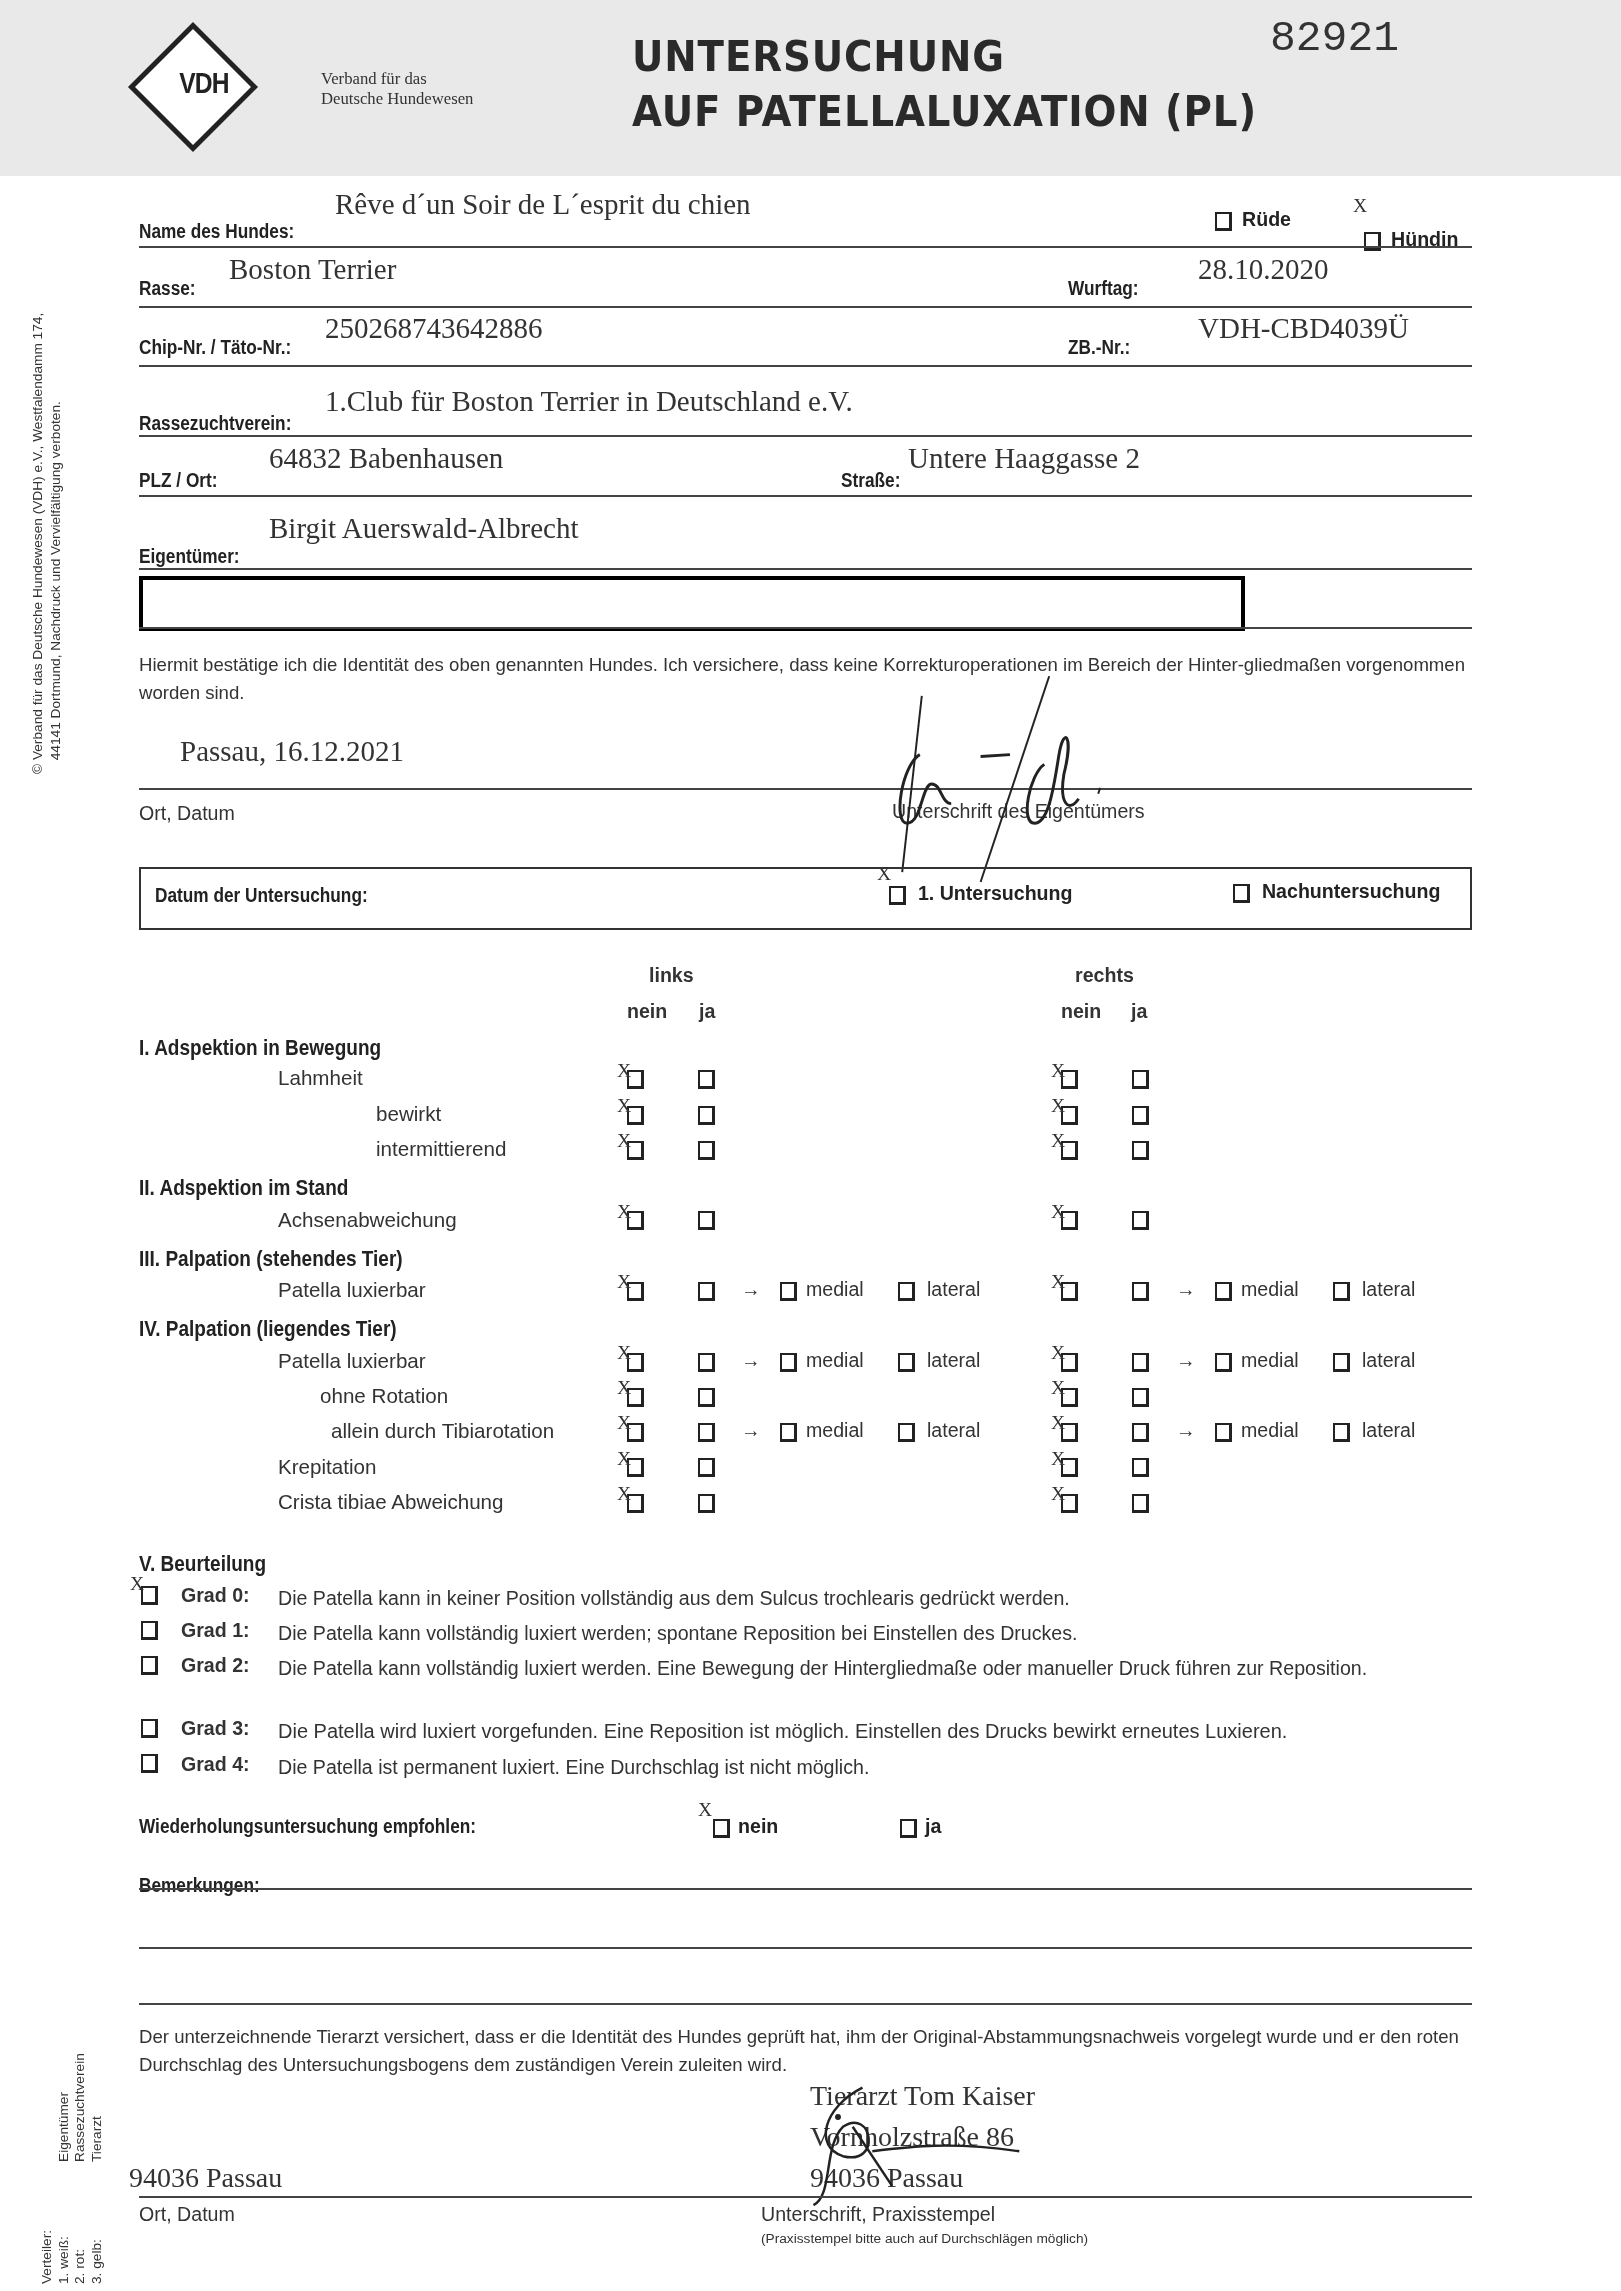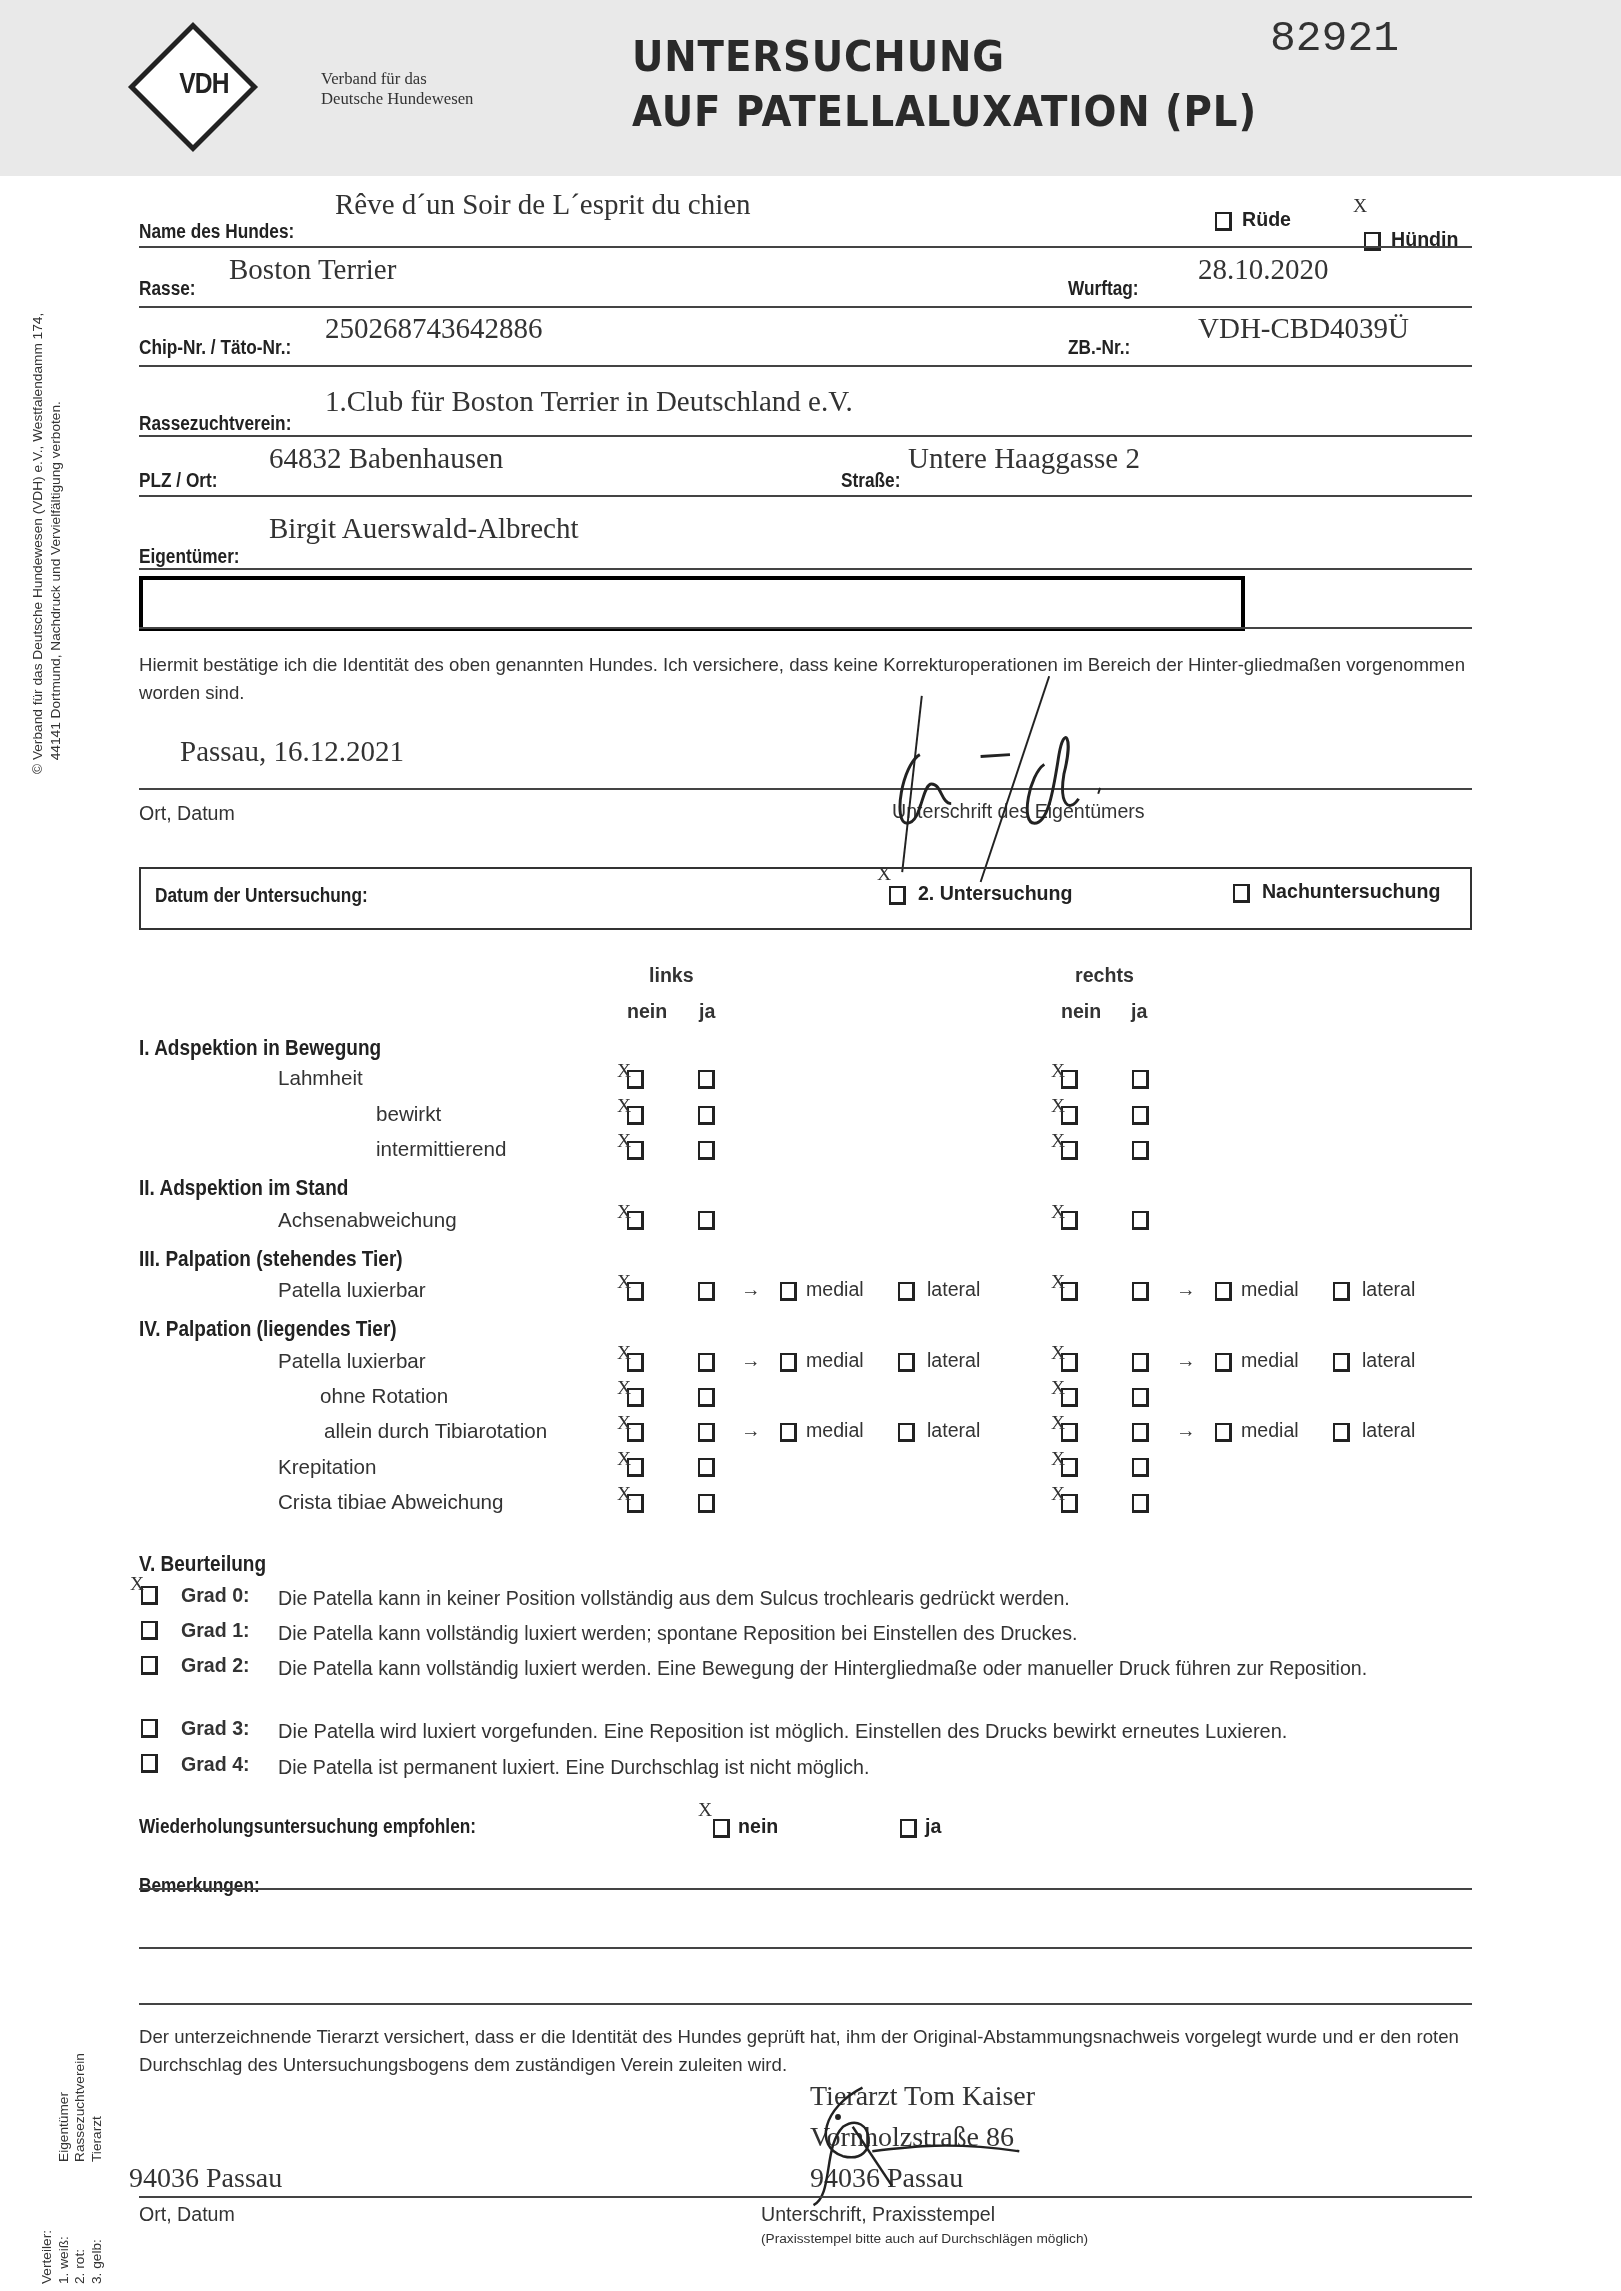--- a/index.html
+++ b/index.html
@@ -114,21 +114,21 @@
   <path d="M190 0 L120 210" stroke="#222" stroke-width="2" fill="none"></path>
   <path d="M185 90 C170 100 160 150 175 150 C190 150 195 110 200 80 C205 50 215 60 205 100 C200 130 210 140 220 125" stroke="#222" stroke-width="3" fill="none"></path>
   <path d="M240 120 L242 114" stroke="#222" stroke-width="2" fill="none"></path>
 </svg>
 
 <div class="exambox"></div>
 <div class="lbl" style="left:155px;top:884px">Datum der Untersuchung:</div>
 <div class="mark" style="left:877px;top:864px">X</div>
 <div class="cbpos" style="left:889px;top:882px">
   <span class="cb"></span>
-  <span class="bold" style="font-size:19.6px;margin-left:7.8px">2. Untersuchung</span>
+  <span class="bold" style="font-size:19.6px;margin-left:7.8px">1. Untersuchung</span>
 </div>
 <div class="cbpos" style="left:1233px;top:880px">
   <span class="cb"></span>
   <span class="bold" style="font-size:19.6px;margin-left:7.8px">Nachuntersuchung</span>
 </div>
 
 <div class="plain bold" style="left:649px;top:964px">links</div>
 <div class="plain bold" style="left:627px;top:1000px">nein</div>
 <div class="plain bold" style="left:699px;top:1000px">ja</div>
 <div class="plain bold" style="left:1075px;top:964px">rechts</div>
@@ -218,21 +218,21 @@
     <div>
       <div class="row-label" style="left: 320px; top: 1384px;">ohne Rotation</div>
       <span class="cb" style="position: absolute; left: 627px; top: 1388px;"></span>
       <div class="mark" style="left: 617px; top: 1378px;">X</div>
       <span class="cb" style="position: absolute; left: 698px; top: 1388px;"></span>
       <span class="cb" style="position: absolute; left: 1061px; top: 1388px;"></span>
       <div class="mark" style="left: 1051px; top: 1378px;">X</div>
       <span class="cb" style="position: absolute; left: 1132px; top: 1388px;"></span>
     </div>
     <div>
-      <div class="row-label" style="left: 324px; top: 1419px;">allein durch Tibiarotation</div>
+      <div class="row-label" style="left: 331px; top: 1419px;">allein durch Tibiarotation</div>
       <span class="cb" style="position: absolute; left: 627px; top: 1423px;"></span>
       <div class="mark" style="left: 617px; top: 1413px;">X</div>
       <span class="cb" style="position: absolute; left: 698px; top: 1423px;"></span>
       <div class="plain" style="left: 741px; top: 1419px;">→</div>
       <span class="cb" style="position: absolute; left: 780px; top: 1423px;"></span>
       <div class="plain" style="left: 806px; top: 1419px;">medial</div>
       <span class="cb" style="position: absolute; left: 898px; top: 1423px;"></span>
       <div class="plain" style="left: 927px; top: 1419px;">lateral</div>
       <span class="cb" style="position: absolute; left: 1061px; top: 1423px;"></span>
       <div class="mark" style="left: 1051px; top: 1413px;">X</div>

